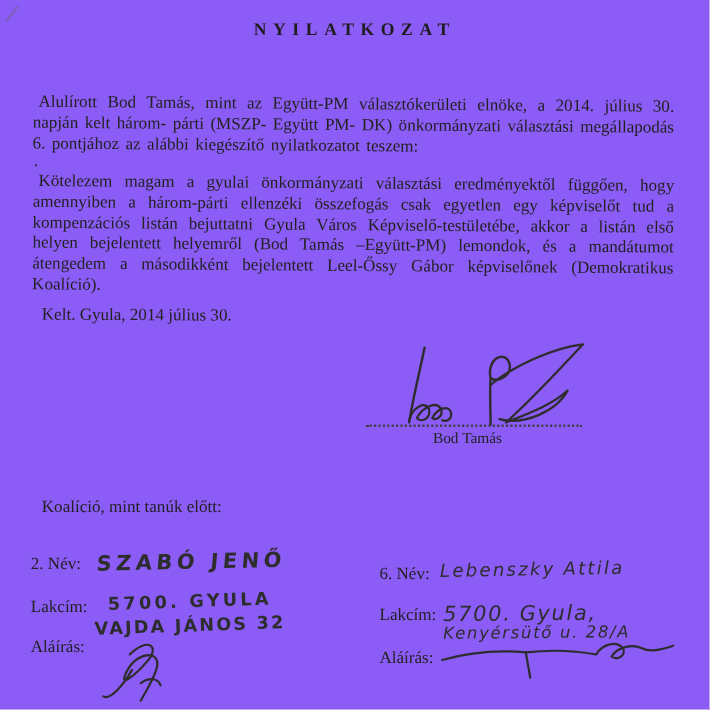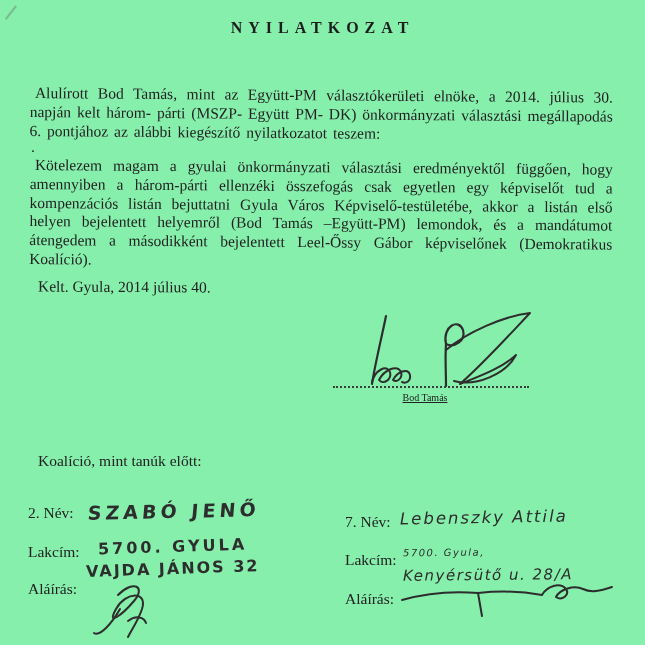--- a/index.html
+++ b/index.html
@@ -1,19 +1,19 @@
 <!DOCTYPE html>
 <html><head>
 <meta charset="utf-8">
 <style>
   html,body{margin:0;padding:0;background:#e8e8e8;}
   .page{
     position:relative;
     width:645px;height:645px;
-    background:#86efac;
+    background:#8b5cf6;
     overflow:hidden;
     font-family:"Liberation Serif", serif;
     color:#222222;
     margin:0 auto;
   }
   
   .doc-title{
     position:absolute;top:19px;left:0;width:645px;
     text-align:center;
     font-size:16px;font-weight:bold;
@@ -52,21 +52,21 @@
   }
   
   .sig-line{
     position:absolute;left:333px;top:376px;
     width:196px;height:10px;
     border-bottom:2.5px dotted #3c3c3c;
   }
   .signer-name{
     position:absolute;left:327px;top:392px;width:196px;
     text-align:center;
-    font-size:10px;color:#222222;text-decoration:underline;
+    font-size:14px;color:#222222;
   }
   .main-sig-svg{
     position:absolute;left:342px;top:310px;
     width:195px;height:80px;
   }
   
   .hw{
     position:absolute;
     font-family:"DejaVu Sans", sans-serif;
     color:#2d2d2d;
@@ -87,21 +87,21 @@
     font-size:16px;letter-spacing:2px;font-weight:600;
     transform:rotate(-2deg);
   }
   .hw-w2-name{
     left:400px;top:508px;
     font-size:16.5px;letter-spacing:2px;font-style:italic;
     transform:rotate(-1deg);
   }
   .hw-w2-addr1{
     left:403px;top:547px;
-    font-size:10px;letter-spacing:1.5px;font-style:italic;
+    font-size:19px;letter-spacing:1.5px;font-style:italic;
     transform:rotate(-0.5deg);
   }
   .hw-w2-addr2{
     left:403px;top:566px;
     font-size:15px;letter-spacing:1.5px;font-style:italic;
     transform:rotate(-0.5deg);
   }
   .w1-sig-svg{position:absolute;left:88px;top:575px;width:85px;height:68px;}
   .w2-sig-svg{position:absolute;left:398px;top:578px;width:218px;height:42px;}
   
@@ -120,21 +120,21 @@
   <div class="artifact"></div>
 
   <div class="doc-title">NYILATKOZAT</div>
 
   <div class="para para-1">Alulírott Bod Tamás, mint az Együtt-PM választókerületi elnöke, a 2014. július 30. napján kelt három- párti (MSZP- Együtt PM- DK) önkormányzati választási megállapodás 6. pontjához az alábbi kiegészítő nyilatkozatot teszem:</div>
 
   <div class="stray-dot">.</div>
 
   <div class="para para-2">Kötelezem magam a gyulai önkormányzati választási eredményektől függően, hogy amennyiben a három-párti ellenzéki összefogás csak egyetlen egy képviselőt tud a kompenzációs listán bejuttatni Gyula Város Képviselő-testületébe, akkor a listán első helyen bejelentett helyemről (Bod Tamás –Együtt-PM) lemondok, és a mandátumot átengedem a másodikként bejelentett Leel-Őssy Gábor képviselőnek (Demokratikus Koalíció).</div>
 
-  <div class="dateline">Kelt. Gyula, 2014 július 40.</div>
+  <div class="dateline">Kelt. Gyula, 2014 július 30.</div>
 
   <svg class="main-sig-svg" viewBox="0 0 195 80" aria-hidden="true">
     <path d="M44 6 C40 26 33 54 30 74" stroke-width="2.2"></path>
     <path d="M30 72 C33 60 45 54 48 62 C50 70 41 75 37 70 C42 60 55 54 59 62 C61 68 55 73 51 70 C55 62 66 57 68 65 C69 71 64 74 60 72" stroke-width="2"></path>
     <path d="M104 34 C100 16 117 8 121 20 C124 31 112 38 104 34 C103 48 104 62 104 76" stroke-width="2.2"></path>
     <path d="M104 40 C125 22 162 6 188 3 C170 22 143 52 118 74 C138 66 160 58 174 45 C164 64 134 77 112 71" stroke-width="2"></path>
   </svg>
   <div class="sig-line"></div>
   <div class="signer-name">Bod Tamás</div>
 
@@ -147,21 +147,21 @@
   <div class="hw hw-w1-addr1">5700. GYULA</div>
   <div class="hw hw-w1-addr2">VAJDA JÁNOS 32</div>
 
   <div class="label" style="left:28px;top:580px;">Aláírás:</div>
   <svg class="w1-sig-svg" viewBox="0 0 85 68" aria-hidden="true">
     <path d="M30 20 C46 4 58 12 46 26 C34 40 18 52 28 34 C38 16 60 16 54 34 C50 46 44 54 40 62" stroke-width="2"></path>
     <path d="M32 34 C24 48 12 62 6 58" stroke-width="2"></path>
     <path d="M40 46 C48 40 56 42 58 48" stroke-width="2"></path>
   </svg>
 
-  <div class="label" style="left:345px;top:513px;">7. Név:</div>
+  <div class="label" style="left:345px;top:513px;">6. Név:</div>
   <div class="hw hw-w2-name">Lebenszky Attila</div>
 
   <div class="label" style="left:345px;top:551px;">Lakcím:</div>
   <div class="hw hw-w2-addr1">5700. Gyula,</div>
   <div class="hw hw-w2-addr2">Kenyérsütő u. 28/A</div>
 
   <div class="label" style="left:345px;top:590px;">Aláírás:</div>
   <svg class="w2-sig-svg" viewBox="0 0 218 42" aria-hidden="true">
     <path d="M4 22 C32 14 56 13 80 15 L84 38" stroke-width="2"></path>
     <path d="M80 15 C108 12 128 14 144 17 C149 8 162 4 168 11 C172 17 164 23 158 19 C162 11 176 7 185 11 C193 15 202 13 214 9" stroke-width="2"></path>

